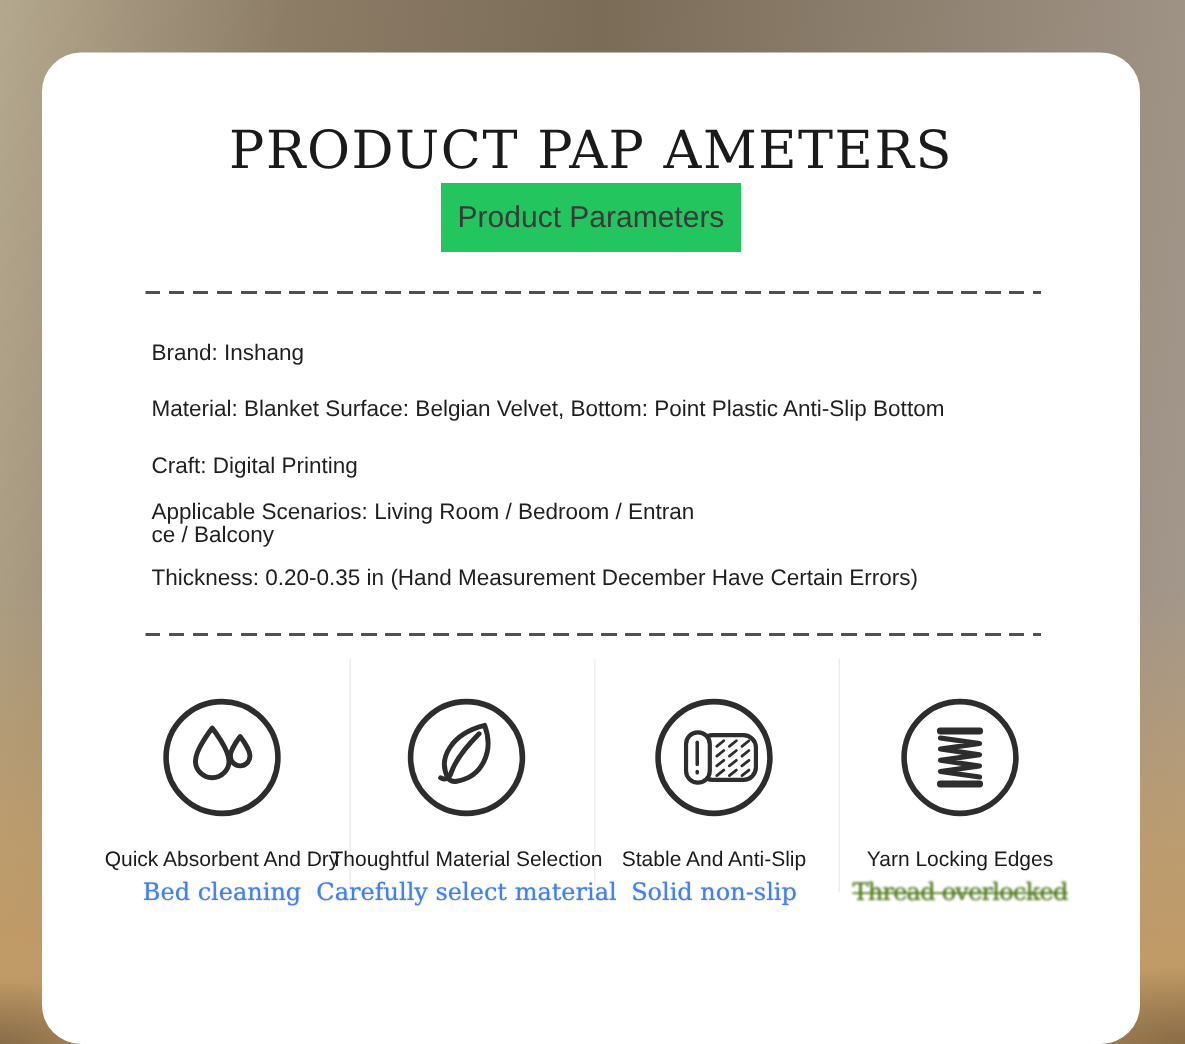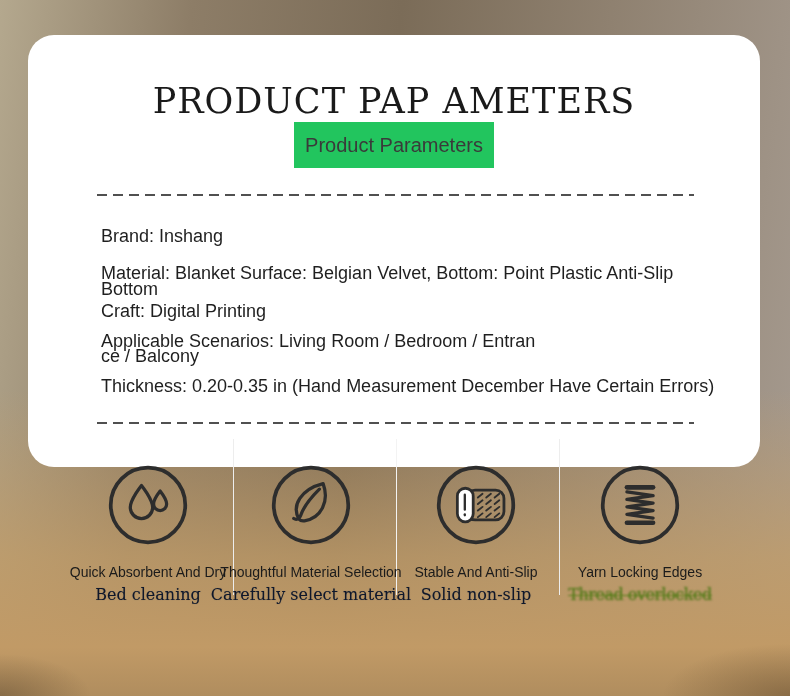--- a/index.html
+++ b/index.html
@@ -9,21 +9,21 @@
   }
   .bg{
     position:absolute;inset:0;
     background:
       radial-gradient(130px 60px at 0% 100%, rgba(61,47,30,.35), transparent 70%),
       radial-gradient(170px 70px at 100% 100%, rgba(84,62,36,.42), transparent 75%),
       linear-gradient(180deg, rgba(201,163,109,0) 56%, rgba(195,157,103,.75) 80%, #c19a66 93%, #b08d5e 100%),
       linear-gradient(97deg, #b4a88e 0%, #8d7d67 22%, #7b6c58 46%, #8f8170 70%, #a69b90 100%);
   }
   .card{
-    position:absolute;left:28px;top:35px;width:732px;height:432px;
+    position:absolute;left:28px;top:35px;width:732px;height:661px;
     background:#ffffff;border-radius:26px;
   }
   .title{
     position:absolute;top:46px;left:0;width:100%;margin:0;
     text-align:center;font-family:"DejaVu Serif",serif;font-weight:400;
     font-size:35px;line-height:40px;letter-spacing:1px;color:#1a1a1a;
   }
   .subtitle-box{
     position:absolute;left:266px;top:87px;width:200px;height:46px;
     background:#22c55e;
@@ -33,21 +33,21 @@
     font-size:20px;color:#3a3a3a;
   }
   .divider{
     position:absolute;left:69px;width:597px;height:2px;
     background:repeating-linear-gradient(90deg,#505050 0 10px,transparent 10px 16px);
   }
   .d1{top:159px;}
   .d2{top:387px;}
   .spec{
     position:absolute;left:73px;width:620px;
-    font-size:18px;line-height:16px;color:#1f1f1f;
+    font-size:15px;line-height:16px;color:#1f1f1f;
   }
   .s0{top:193px;}
   .s1{top:230px;}
   .s2{top:268px;}
   .s3{top:299px;line-height:15px;}
   .s4{top:343px;}
   .seam{position:absolute;top:404px;width:1px;height:156px;background:#ededed;}
   .seam-a{left:205px;}
   .seam-b{left:368px;background:#f3f3f3;}
   .seam-c{left:531px;}
@@ -55,21 +55,21 @@
     position:absolute;top:429px;width:176px;height:180px;text-align:center;
   }
   .f0{left:32px;} .f1{left:195px;} .f2{left:360px;} .f3{left:524px;}
   .feature svg{display:block;margin:0 auto;width:82px;height:82px;}
   .flabel{
     position:absolute;top:100px;left:50%;transform:translateX(-50%);
     white-space:nowrap;font-size:14px;color:#1b1b1b;
   }
   .fsub{
     position:absolute;top:121px;left:50%;transform:translateX(-50%);
-    white-space:nowrap;font-family:"DejaVu Serif",serif;font-size:16px;color:#0f172a;
+    white-space:nowrap;font-family:"DejaVu Serif",serif;font-size:16px;color:#3b82f6;
     filter:blur(.3px);text-shadow:0 0 1px rgba(90,90,90,.55);
   }
   .garbled{
     filter:blur(.8px);text-decoration:line-through;
     text-decoration-thickness:1px;letter-spacing:-.5px;color:#4d7c0f;
   }
 </style>
 </head>
 <body>
 

